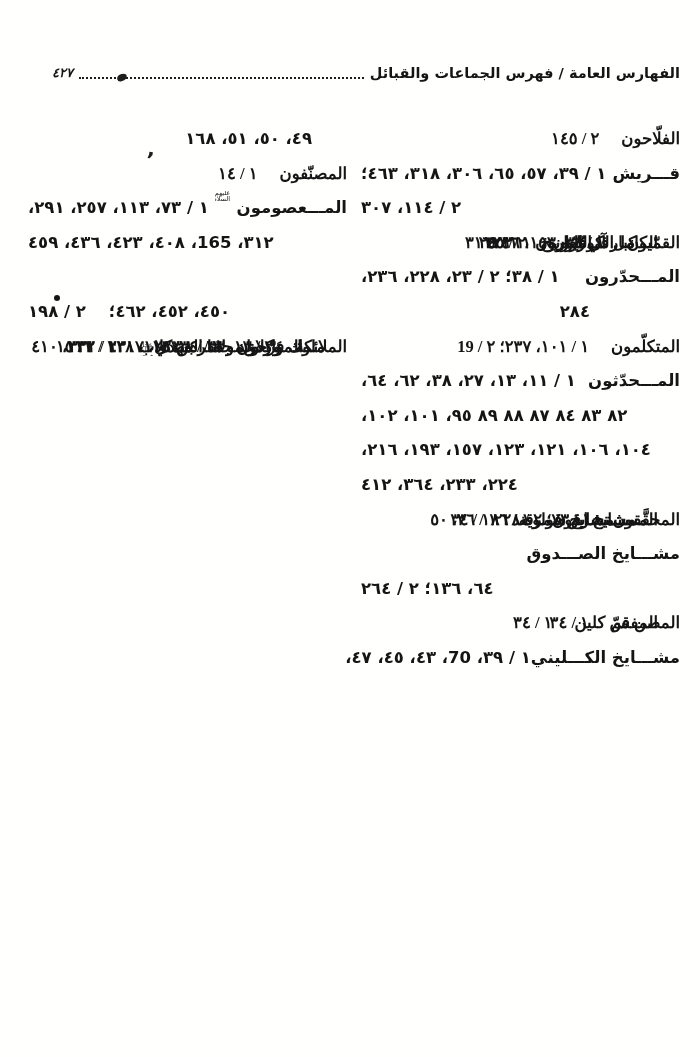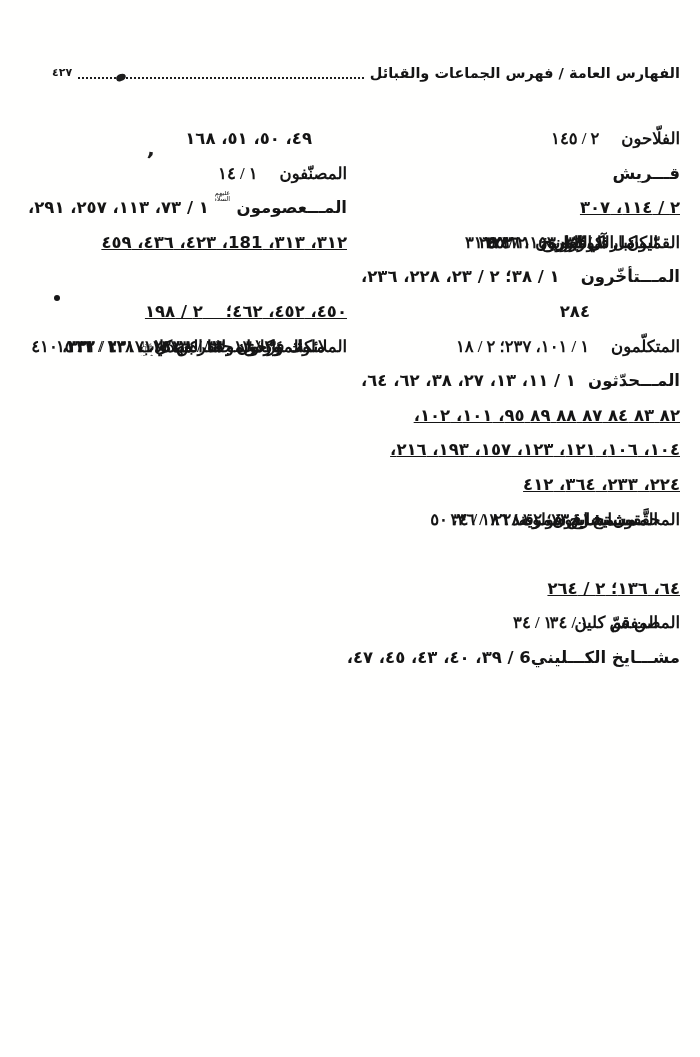--- a/index.html
+++ b/index.html
@@ -28,21 +28,21 @@
     height:10px;
   }
   .smudge{
     position:absolute;
     left:38px;bottom:-4px;
     width:10px;height:7px;
     background:#1d1d1d;
     border-radius:55% 45% 60% 40%;
     transform:rotate(-14deg);
   }
-  .pagenum{font-size:11px;white-space:nowrap;line-height:22px;}
+  .pagenum{font-size:13px;white-space:nowrap;line-height:22px;font-style:italic;}
   
   .columns{
     display:flex;
     direction:rtl;
     gap:14px;
     padding:38px 20px 0 28px;
   }
   .col{
     flex:1;
     min-width:0;
@@ -50,21 +50,21 @@
     font-size:16.5px;
     font-weight:bold;
   }
   .line{
     height:34.6px;
     line-height:34.6px;
     white-space:nowrap;
     text-align:right;
   }
   .line.spread{display:flex;justify-content:space-between;}
-  .line.center{text-align:right;text-decoration:underline;}
+  .line.center{text-align:left;}
   .line.pad{text-align:right;}
   .gap{display:inline-block;width:22px;font-family:Liberation Serif, serif;}
   .honorific{
     display:inline-block;
     width:15px;
     font-size:6.5px;
     line-height:5.5px;
     white-space:normal;
     text-align:center;
     vertical-align:-4px;
@@ -97,35 +97,37 @@
     <span class="title">الفهارس العامة / فهرس الجماعات والقبائل</span>
     <span class="leader">
         <i class="smudge"></i>
       </span>
     <span class="pagenum">٤٢٧</span>
   </div>
 
   <div class="columns">
     <section class="col"><div class="line gap"><span class="term">الفلّاحون</span><span class="gap"></span><span class="refs">٢ / ١٤٥</span></div><div class="line spread">
           <span class="term">قـــريش</span>
+          <span class="refs">١ / ٣٩، ٥٧، ٦٥، ٣٠٦، ٣١٨، ٤٦٣؛</span>
         </div><div class="line center"><span class="refs">٢ / ١١٤، ٣٠٧</span></div><div class="line gap"><span class="term">القمّيون</span><span class="gap"></span><span class="refs">١ / ٣٨، ١٥٣، ٢٣٦</span></div><div class="line gap"><span class="term">الكامل في التاريخ</span><span class="gap"></span><span class="refs">١ / ٢٤</span></div><div class="line gap"><span class="term">كبار آل زُرارة</span><span class="gap"></span><span class="refs">٢ / ٥٥</span></div><div class="line gap"><span class="term">الكوفيّون</span><span class="gap"></span><span class="refs">١ / ١٧٤</span></div><div class="line gap"><span class="term">اللغويون</span><span class="gap"></span><span class="refs">٢ / ٣١٦</span></div><div class="line spread">
-          <span class="term">المـــتأخّرون</span>
+          <span class="term">المـــحدّرون</span>
           <span class="refs">١ / ٣٨؛ ٢ / ٢٣، ٢٢٨، ٢٣٦،</span>
-        </div><div class="line pad" style="padding-right: 90px;"><span class="refs">٢٨٤</span></div><div class="line gap"><span class="term">المتكلّمون</span><span class="gap"></span><span class="refs">١ / ١٠١، ٢٣٧؛ ٢ / ١٨</span></div><div class="line spread">
+        </div><div class="line pad" style="padding-right: 90px;"><span class="refs">٢٨٤</span></div><div class="line gap"><span class="term">المتكلّمون</span><span class="gap"></span><span class="refs">١ / ١٠١، ٢٣٧؛ ٢ / 19</span></div><div class="line spread">
           <span class="term">المـــحدّثون</span>
           <span class="refs">١ / ١١، ١٣، ٢٧، ٣٨، ٦٢، ٦٤،</span>
         </div><div class="line center"><span class="refs">٨٢ ٨٣ ٨٤ ٨٧ ٨٨ ٨٩ ٩٥، ١٠١، ١٠٢،</span></div><div class="line center"><span class="refs">١٠٤، ١٠٦، ١٢١، ١٢٣، ١٥٧، ١٩٣، ٢١٦،</span></div><div class="line center"><span class="refs">٢٢٤، ٢٣٣، ٣٦٤، ٤١٢</span></div><div class="line gap"><span class="term">المحقَّقون</span><span class="gap"></span><span class="refs">١ / ٧٣؛ ٢ / ٢٢٨</span></div><div class="line gap"><span class="term">المســـتشرقون</span><span class="gap"></span><span class="refs">١ / ٨٦</span></div><div class="line gap"><span class="term">مشايخ ابن قولويه</span><span class="gap"></span><span class="refs">١ / ٣٦، ٥٠</span></div><div class="line gap"><span class="term">مشايخ سمرقند</span><span class="gap"></span><span class="refs">١ / ٣٤</span></div><div class="line spread">
+          <span class="term">مشـــايخ الصـــدوق</span>
         </div><div class="line center"><span class="refs">٦٤، ١٣٦؛ ٢ / ٢٦٤</span></div><div class="line gap"><span class="term">المصن قمّ</span><span class="gap"></span><span class="refs">١ / ٣٤</span></div><div class="line gap"><span class="term">المفس كلين</span><span class="gap"></span><span class="refs">١ / ٣٤</span></div><div class="line spread">
           <span class="term">مشـــايخ الكـــليني</span>
-          <span class="refs">6 / ٣٩، ٤٠، ٤٣، ٤٥، ٤٧،</span>
+          <span class="refs">١ / ٣٩، 70، ٤٣، ٤٥، ٤٧،</span>
         </div></section>
     <section class="col"><div class="line pad" style="padding-right: 35px;"><span class="refs">٤٩، ٥٠، ٥١، ١٦٨</span></div><div class="line gap"><span class="term">المصنّفون</span><span class="gap"></span><span class="refs">١ / ١٤</span></div><div class="line spread">
           <span class="term">المـــعصومون</span>
           <span class="honorific">عليهم السلام</span>
           <span class="refs">١ / ٧٣، ١١٣، ٢٥٧، ٢٩١،</span>
-        </div><div class="line center"><span class="refs">٣١٢، ٣١٣، 181، ٤٢٣، ٤٣٦، ٤٥٩</span></div><div class="line spread">
+        </div><div class="line center"><span class="refs">٣١٢، 165، ٤٠٨، ٤٢٣، ٤٣٦، ٤٥٩</span></div><div class="line spread">
         </div><div class="line center"><span class="refs">٤٥٠، ٤٥٢، ٤٦٢؛&nbsp;&nbsp;&nbsp; ٢ / ١٩٨</span></div><div class="line gap"><span class="term">الملائكة</span><span class="gap"></span><span class="refs">٢ / ١٣، ٣٣، ٣٤، ١١٥، ٢٢٨</span></div><div class="line gap"><span class="term">ملوك فارس</span><span class="gap"></span><span class="refs">٢ / ٣٠٠</span></div><div class="line gap"><span class="term">المؤرّخون</span><span class="gap"></span><span class="refs">١ / ٨ ٢٣٧، ٣١٧؛&nbsp;&nbsp;&nbsp; ٢ / ١٥</span></div><div class="line gap"><span class="term">وكلاء مولانا المهدي</span><span class="honorific">عجل الله فرجه</span><span class="gap"></span><span class="refs">١ / ٢٣٣، ٤١٠</span></div><div class="line gap"><span class="term">ولد جعفر بن كلاب</span><span class="gap"></span><span class="refs">١ / ٣٣١</span></div></section>
   </div>
 
   <span class="artifact comma">’</span>
   <span class="artifact dot"></span>
 
 </div>
 
 </body></html>

